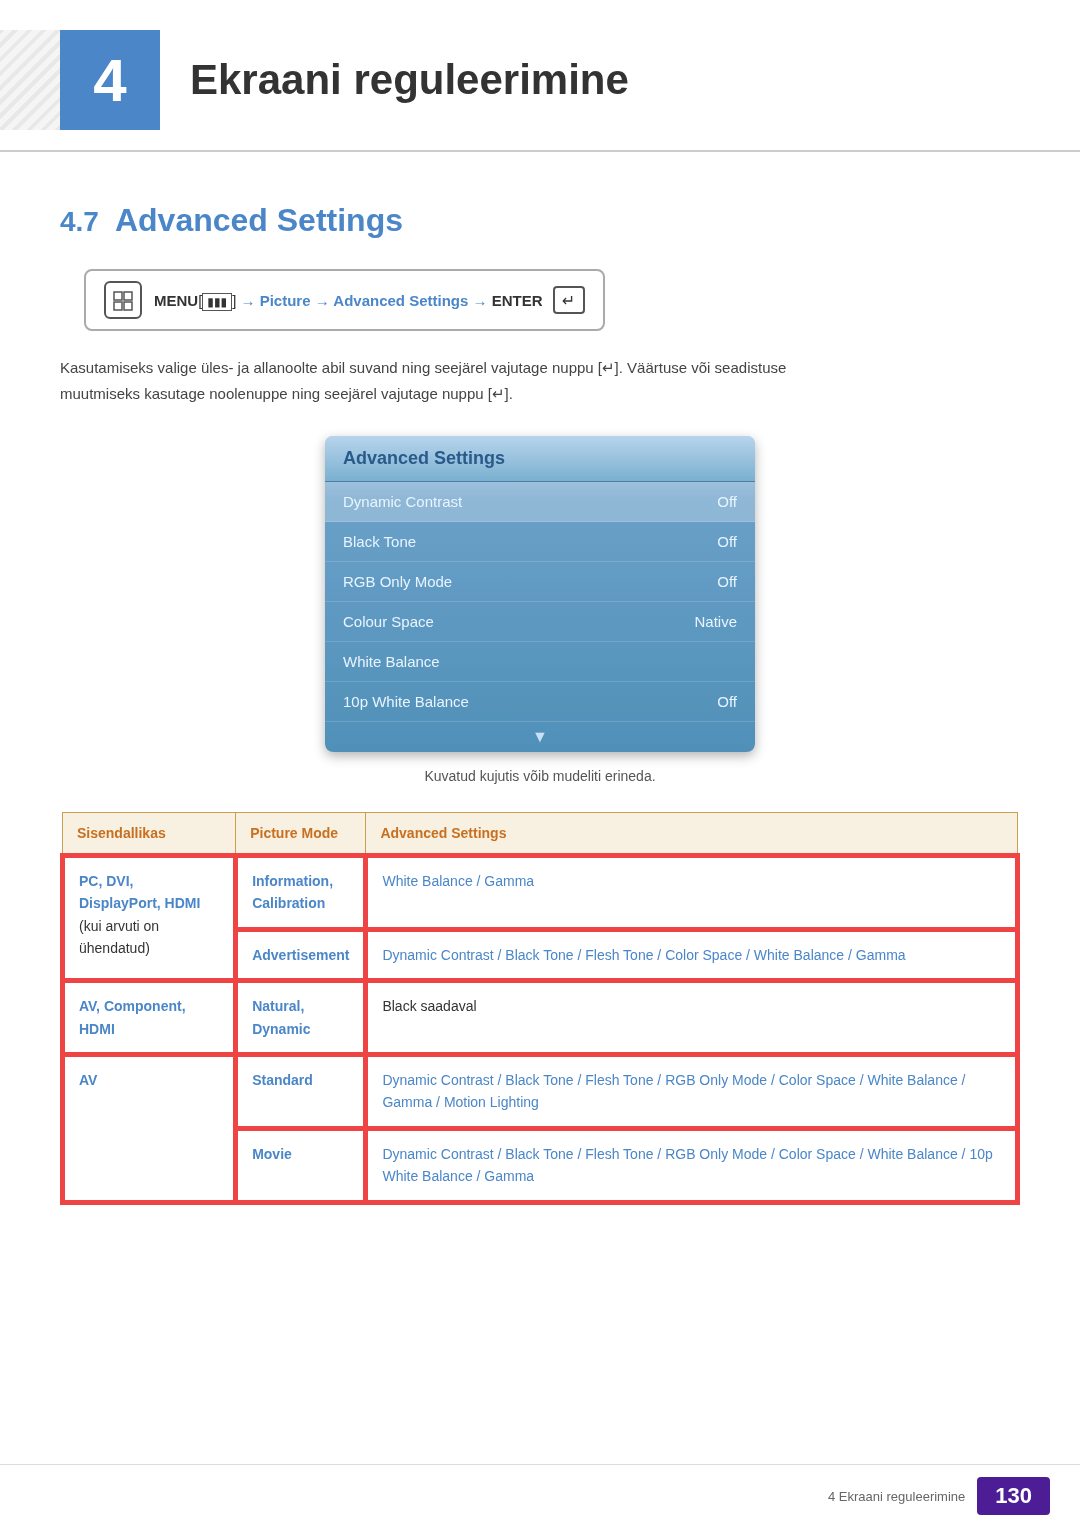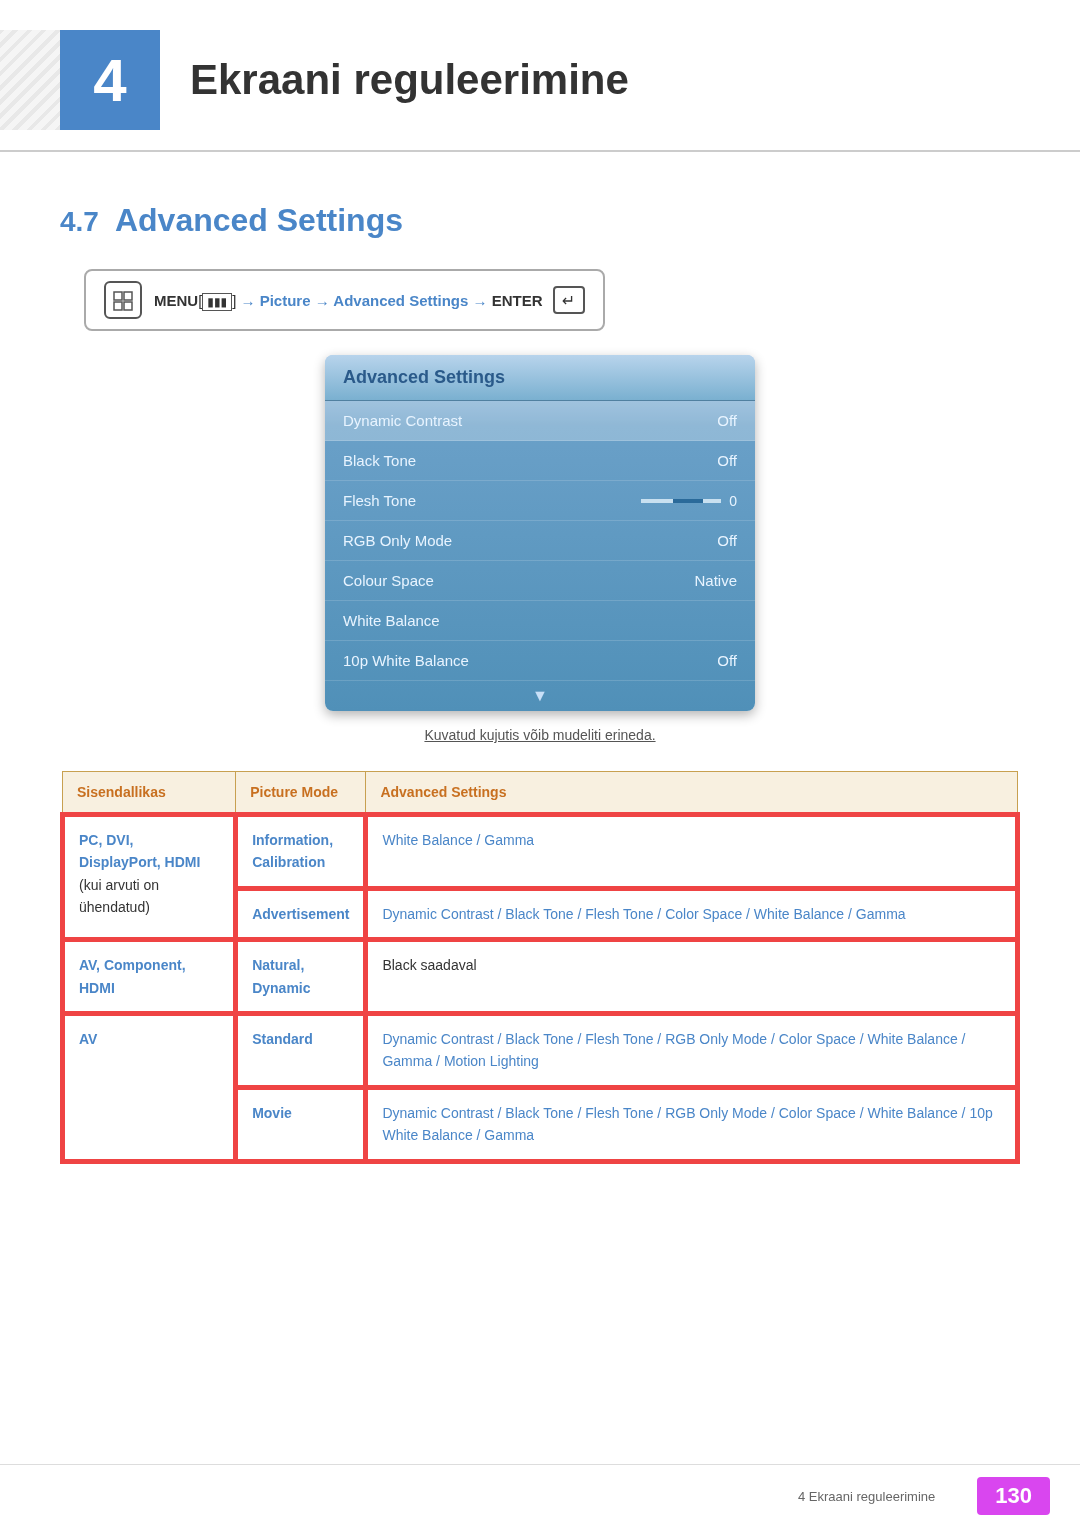--- a/index.html
+++ b/index.html
@@ -189,21 +189,20 @@
       padding: 6px;
       color: #c8e0f8;
       font-size: 16px;
     }
 
     .caption-text {
       text-align: center;
       font-size: 14px;
       color: #555;
       margin-bottom: 28px;
-      text-decoration: underline;
     }
 
     
     .info-table {
       width: 100%;
       border-collapse: collapse;
       border: 1px solid #c8a050;
       font-size: 14px;
     }
     .info-table th {
@@ -239,29 +238,28 @@
     .page-footer {
       position: absolute;
       bottom: 0;
       left: 0;
       right: 0;
       display: flex;
       justify-content: flex-end;
       align-items: center;
       padding: 12px 30px;
       border-top: 1px solid #ddd;
-      gap: 30px;
     }
     .footer-text {
       font-size: 13px;
       color: #666;
       margin-right: 12px;
     }
     .footer-page-badge {
-      background: #d946ef;
+      background: #4c1d95;
       color: white;
       font-size: 22px;
       font-weight: bold;
       padding: 6px 18px;
       border-radius: 4px;
     }
   </style>
 </head>
 <body>
 
@@ -295,43 +293,37 @@
       <span class="blue">Picture</span>
       <span class="arrow"> → </span>
       <span class="blue">Advanced Settings</span>
       <span class="arrow"> → </span>
       <span class="bold">ENTER</span>
     </span>
     <div class="enter-icon">↵</div>
   </div>
 
   
+  <p class="description-text">Kasutamiseks valige üles- ja allanoolte abil suvand ning seejärel vajutage nuppu [↵]. Väärtuse või seadistuse muutmiseks kasutage noolenuppe ning seejärel vajutage nuppu [↵].</p>
 
   
   <div class="settings-panel-wrapper">
     <div class="settings-panel">
       <div class="settings-panel-title">Advanced Settings</div>
 
       <div class="settings-row selected">
         <span class="settings-row-label">Dynamic Contrast</span>
         <span class="settings-row-value">Off</span>
       </div>
 
       <div class="settings-row">
         <span class="settings-row-label">Black Tone</span>
         <span class="settings-row-value">Off</span>
       </div>
 
-      <div class="settings-row">
-        <span class="settings-row-label">Flesh Tone</span>
-        <div class="flesh-tone-bar">
-          <div class="flesh-tone-slider"></div>
-          <span style="color:#e8f4ff;font-size:14px;">0</span>
-        </div>
-      </div>
 
       <div class="settings-row">
         <span class="settings-row-label">RGB Only Mode</span>
         <span class="settings-row-value">Off</span>
       </div>
 
       <div class="settings-row">
         <span class="settings-row-label">Colour Space</span>
         <span class="settings-row-value">Native</span>
       </div>

